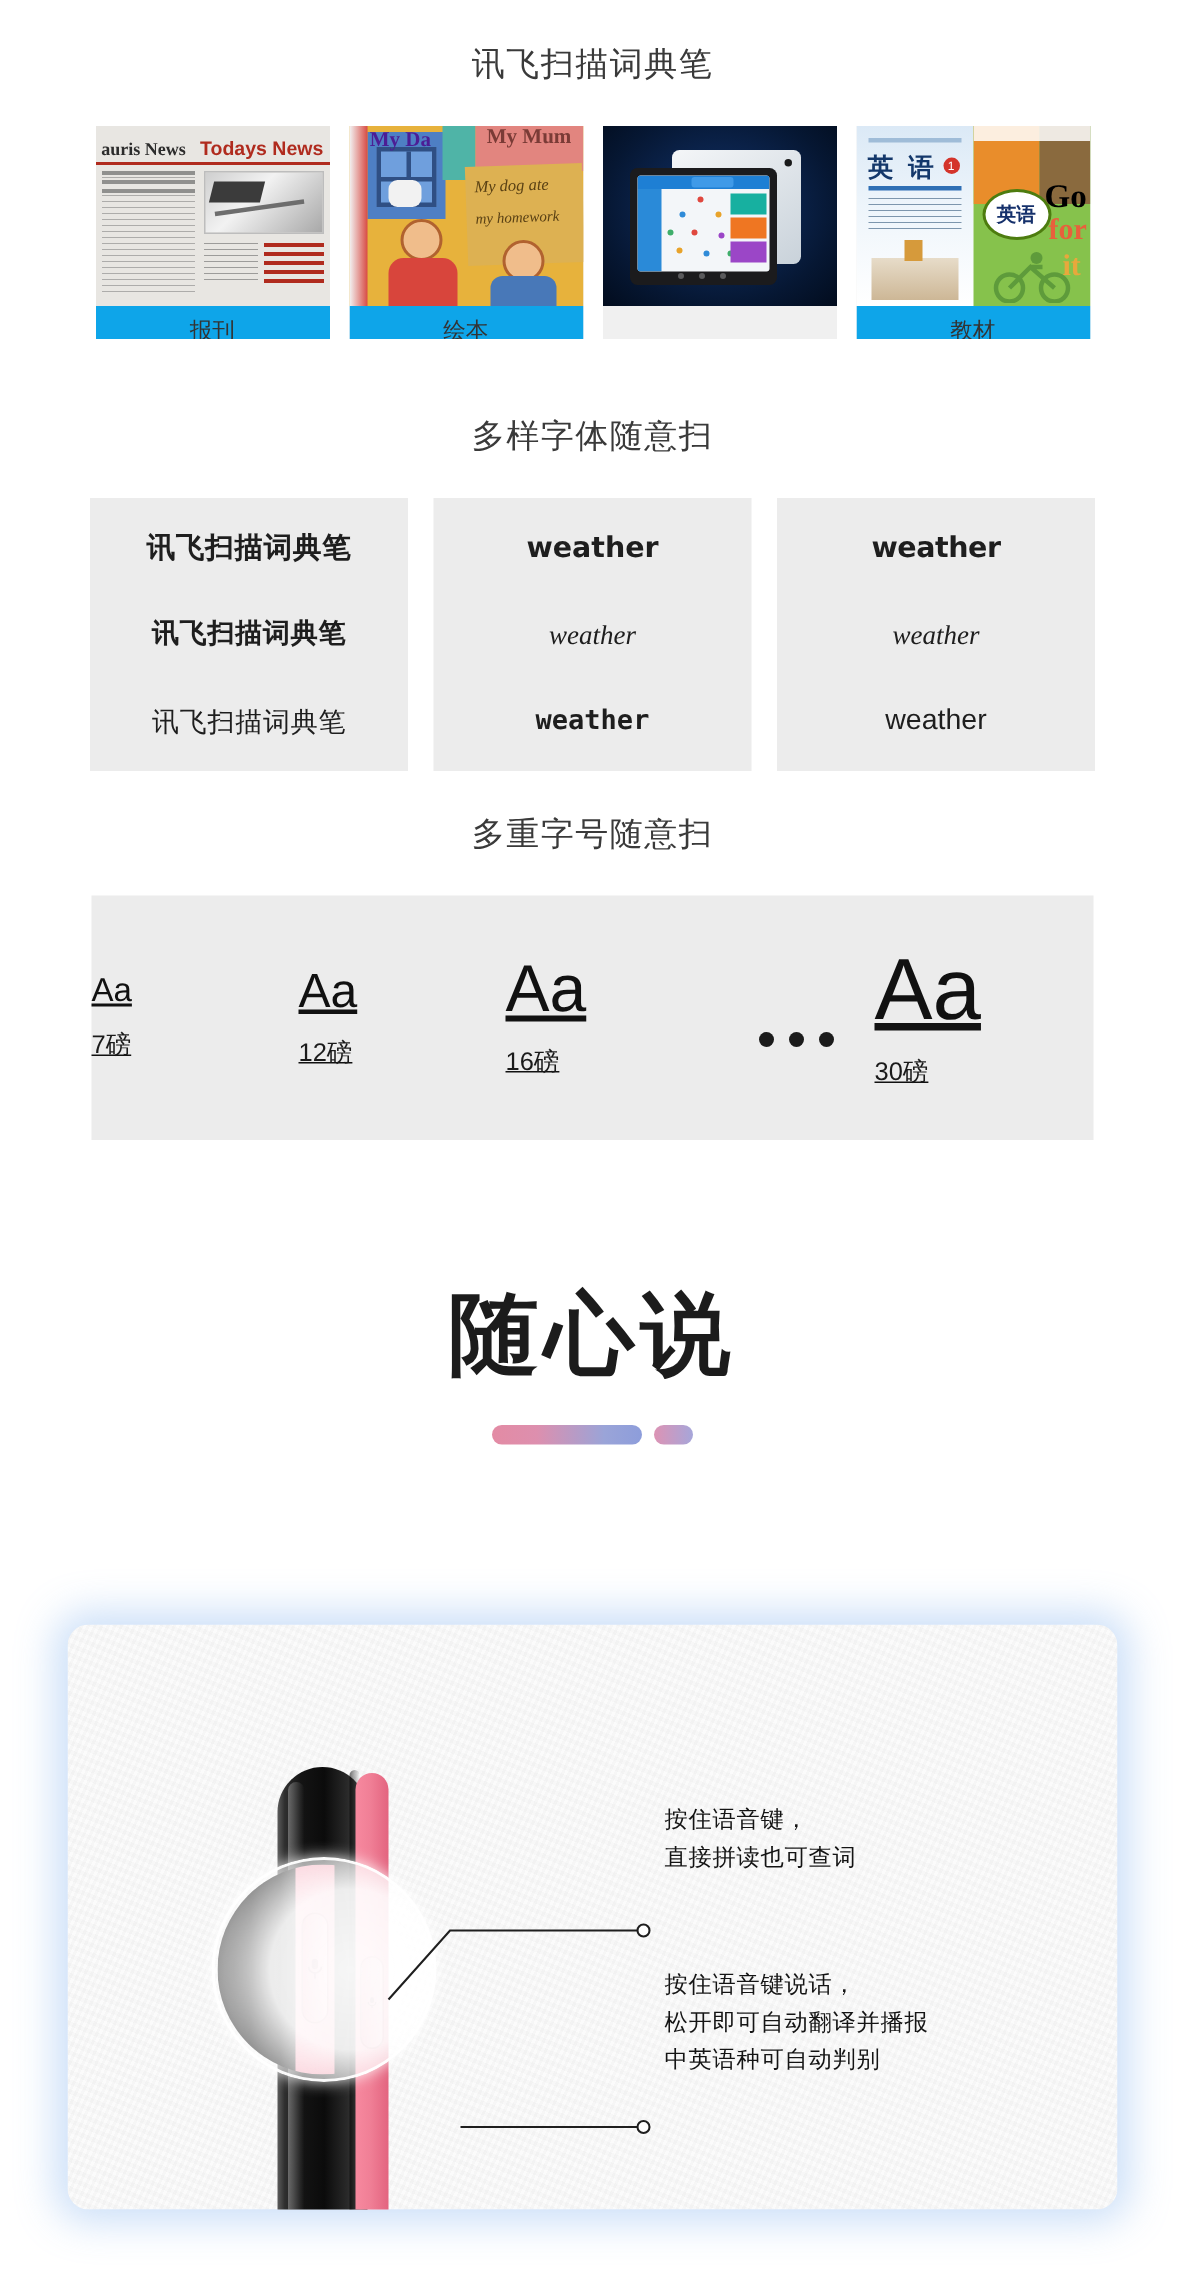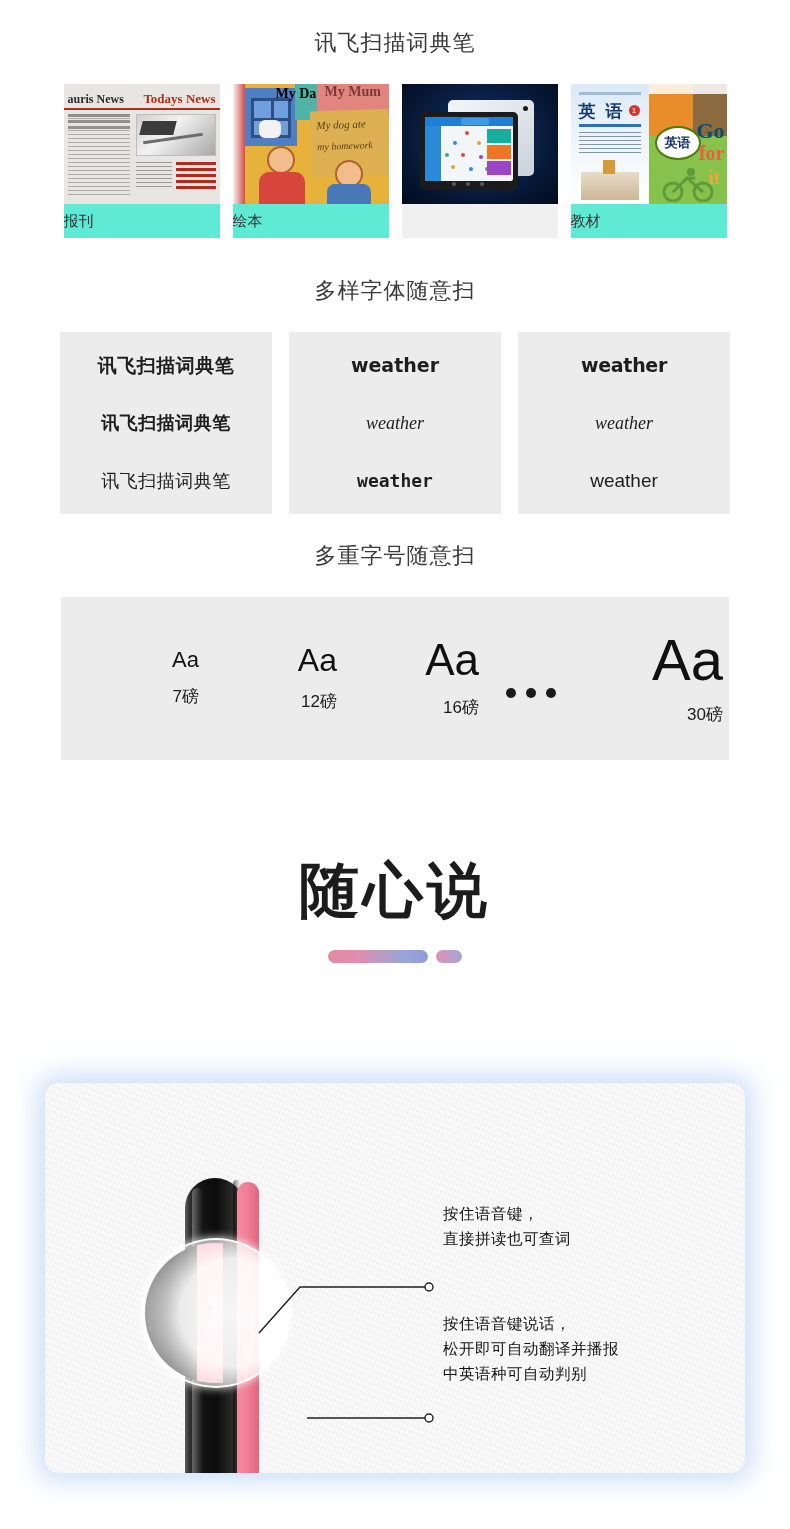--- a/index.html
+++ b/index.html
@@ -38,37 +38,38 @@
     background: #f0f0f0;
     overflow: hidden;
   }
   .mat-thumb {
     width: 156px;
     height: 120px;
     position: relative;
     overflow: hidden;
   }
   .mat-label {
-    height: 34px;
+    height: 22px;
     line-height: 34px;
+    text-align: center;
     font-size: 15px;
     color: #333;
-    background: #5eead4;
+    background: #0ea5e9;
   }
 
   
   .np { background: #e8e6e2; width:100%; height:100%; position:relative; }
   .np .masthead {
     position:absolute; left:0; top:6px; width:100%; height:20px;
     border-bottom: 2px solid #b02b1e;
   }
   .np .mh-l { position:absolute; left:4px; top:2px; font-size:12px; font-weight:700;
               color:#2c2c2c; font-family:"Liberation Serif", serif; }
   .np .mh-r { position:absolute; right:4px; top:1px; font-size:13px; font-weight:700;
-              color:#b02b1e; font-family:Liberation Serif, serif; }
+              color:#b02b1e; font-family:Liberation Sans, sans-serif; }
   .np .col-left {
     position:absolute; left:4px; top:30px; width:62px; height:84px;
     background: repeating-linear-gradient(to bottom,
       #7d7d7d 0px, #7d7d7d 1px, transparent 1px, transparent 4px);
     opacity:.55;
   }
   .np .col-left .hl {
     position:absolute; left:0; top:0; width:100%; height:16px;
     background: repeating-linear-gradient(to bottom,
       #4a4a4a 0px,#4a4a4a 3px, transparent 3px, transparent 6px);
@@ -107,21 +108,21 @@
   .pb .win:before{ content:""; position:absolute; left:0; top:50%; width:100%; height:3px; background:#2f4f84; }
   .pb .teal { position:absolute; left:62px; top:0; width:22px; height:36px; background:#4fb4a7; }
   .pb .pinkband { position:absolute; left:84px; top:0; width:72px; height:30px; background:#e2857f; }
   .pb .page { position:absolute; left:78px; top:26px; width:78px; height:66px;
               background:#ddb152; transform:rotate(-2deg); }
   .pb .page .t1 { position:absolute; left:6px; top:8px; font-size:11px; color:#5a4114;
                   font-family:"Liberation Serif", serif; font-style:italic; }
   .pb .page .t2 { position:absolute; left:6px; top:30px; font-size:10px; color:#5a4114;
                   font-family:"Liberation Serif", serif; font-style:italic; }
   .pb .mydad { position:absolute; left:14px; top:2px; font-size:14px; font-weight:700;
-               color:#000000; font-family:"Liberation Serif", serif;padding-left:29px; }
+               color:#4c1d95; font-family:"Liberation Serif", serif; }
   .pb .mymum { position:absolute; left:92px; top:0px; font-size:14px; font-weight:700;
                color:#7a3b36; font-family:"Liberation Serif", serif; }
   .pb .kid { position:absolute; border-radius:50%; }
   .pb .kid.head { width:28px; height:28px; background:#f0bd8b; border:2px solid #b1622f; }
   .pb .k1 { left:34px; top:62px; }
   .pb .k2 { left:102px; top:76px; }
   .pb .body1 { position:absolute; left:26px; top:88px; width:46px; height:32px; background:#d8453c;
                border-radius:10px 10px 0 0; }
   .pb .body2 { position:absolute; left:94px; top:100px; width:44px; height:20px; background:#4878b8;
                border-radius:8px 8px 0 0; }
@@ -180,21 +181,21 @@
     width:50%; height:100%; position:relative; background:#86c24c; overflow:hidden;
   }
   .tb .bk2 .orange{ position:absolute; left:0; top:0; width:44px; height:52px; background:#e98d2b;}
   .tb .bk2 .brown{ position:absolute; right:0; top:0; width:34px; height:52px; background:#8a6a3e;}
   .tb .bk2 .strip{ position:absolute; left:0; top:0; width:100%; height:10px; background:#ffffff; opacity:.85;}
   .tb .bk2 .oval{ position:absolute; left:6px; top:42px; width:46px; height:34px; border-radius:50%;
                   background:#ffffff; border:2px solid #4d7c0f; }
   .tb .bk2 .oval span{ display:block; text-align:center; line-height:30px; font-size:13px;
                        font-weight:700; color:#15306b; }
   .tb .bk2 .go{ position:absolute; right:2px; top:34px; font-size:22px; font-weight:700;
-                color:#0c4a6e; font-family:"Liberation Serif", serif; }
+                color:#000000; font-family:"Liberation Serif", serif; }
   .tb .bk2 .for{ position:absolute; right:2px; top:58px; font-size:20px; font-weight:700;
                  color:#e8603c; font-family:"Liberation Serif", serif; }
   .tb .bk2 .it{ position:absolute; right:6px; top:82px; font-size:20px; font-weight:700;
                 color:#e8a83c; font-family:"Liberation Serif", serif; }
   .tb .bk2 .bike{ position:absolute; left:12px; bottom:2px; width:54px; height:34px; opacity:.55;}
 
   
   .fonts { position:absolute; left:0; top:262px; width:790px; }
   .fonts .sec-heading { margin-top: 14px; }
   .font-row { display:flex; justify-content:center; gap:17px; margin-top:26px; }
@@ -213,21 +214,21 @@
   .f-g2 { font-family:"Liberation Serif", serif; font-style:italic; font-weight:400; font-size:18px; color:#3a3a3a;}
   .f-g3 { font-family:"Liberation Sans", sans-serif; font-weight:400; font-size:19px; }
 
   
   .sizes { position:absolute; left:0; top:527px; width:790px; }
   .sizes .sec-heading { margin-top:14px; }
   .size-card {
     margin:26px auto 0; width:668px; height:163px; background:#ececec;
     display:flex; align-items:center;
   }
-  .size-item { flex:0 0 auto; text-align:right; color:#111; }
+  .size-item { flex:0 0 auto; text-align:left; color:#111;text-decoration:underline; }
   .size-item .aa { display:block; line-height:1; font-family:"Liberation Sans", sans-serif; font-weight:400;}
   .size-item .lbl { display:block; margin-top:14px; font-size:17px; color:#1a1a1a; }
   .dots { display:flex; gap:10px; align-items:flex-end; height:100%; padding-bottom:62px; }
   .dots i { width:10px; height:10px; border-radius:50%; background:#1b1b1b; display:block; }
 
   
   .bigsec { position:absolute; left:0; top:860px; width:790px; text-align:center; }
   .big-title {
     font-size:60px; font-weight:700; color:#1c1c1c; letter-spacing:4px;
     font-family:"DejaVu Sans", sans-serif; line-height:1;

